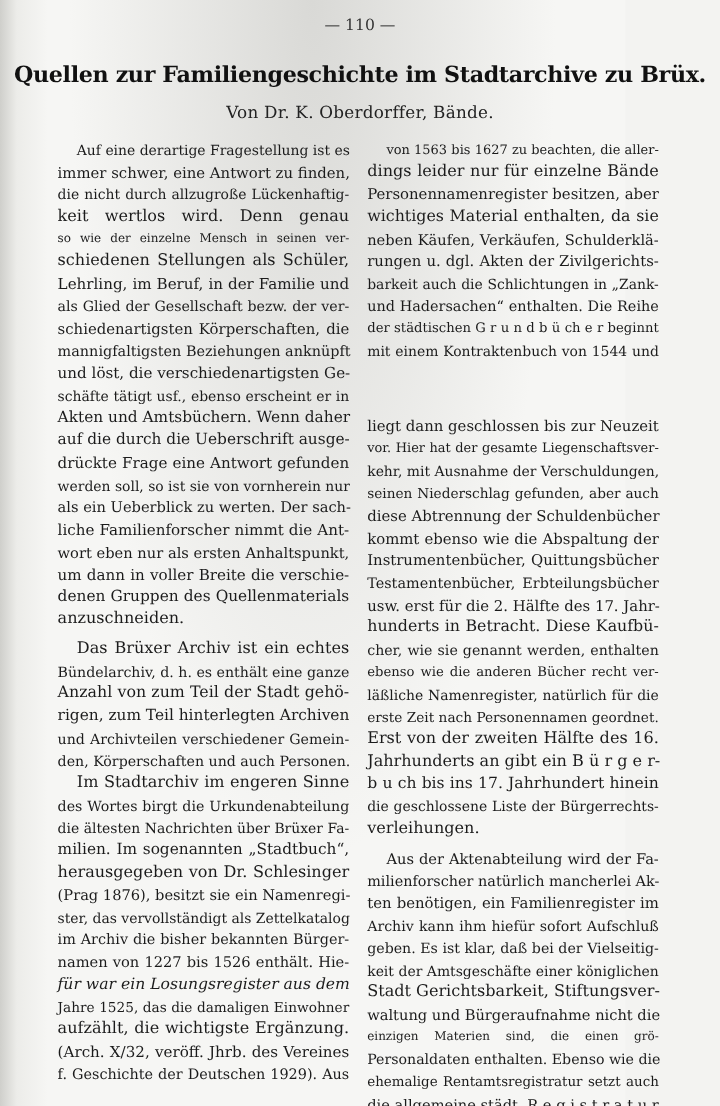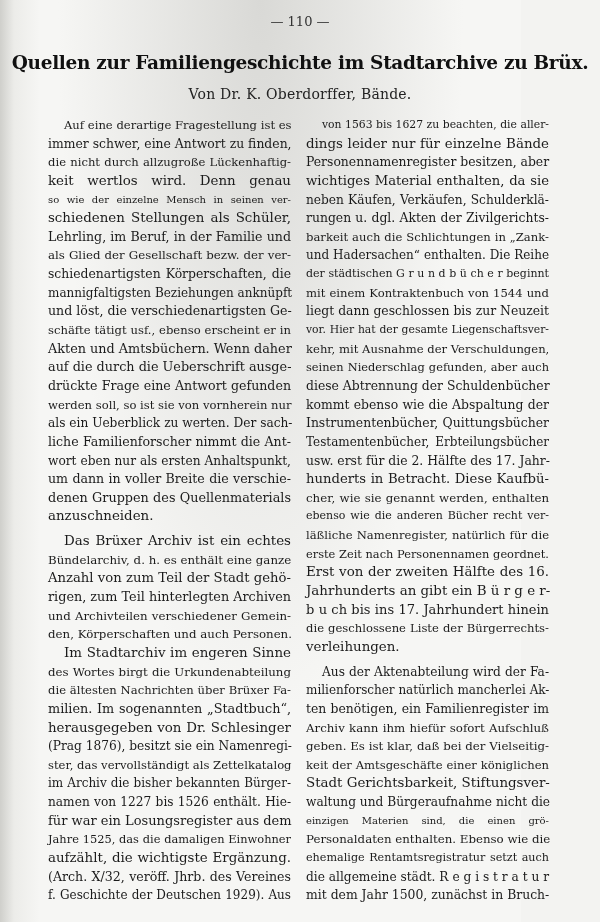--- a/index.html
+++ b/index.html
@@ -89,40 +89,40 @@
       <div>
         <span class="line indent" style="font-size: 13.4px;">Im Stadtarchiv im engeren Sinne</span>
         <span class="line" style="font-size: 11.8px;">des Wortes birgt die Urkundenabteilung</span>
         <span class="line" style="font-size: 11.6px;">die ältesten Nachrichten über Brüxer Fa-</span>
         <span class="line" style="font-size: 12.8px;">milien. Im sogenannten „Stadtbuch“,</span>
         <span class="line" style="font-size: 13.4px;">herausgegeben von Dr. Schlesinger</span>
         <span class="line" style="font-size: 12.2px;">(Prag 1876), besitzt sie ein Namenregi-</span>
         <span class="line" style="font-size: 11.6px;">ster, das vervollständigt als Zettelkatalog</span>
         <span class="line" style="font-size: 12px;">im Archiv die bisher bekannten Bürger-</span>
         <span class="line" style="font-size: 12.2px;">namen von 1227 bis 1526 enthält. Hie-</span>
-        <span class="line" style="font-size: 13px;">für war ein Losungsregister aus dem</span>
+        <span class="line" style="font-size: 13px; font-style: italic;">für war ein Losungsregister aus dem</span>
         <span class="line" style="font-size: 11.4px;">Jahre 1525, das die damaligen Einwohner</span>
         <span class="line" style="font-size: 13.4px;">aufzählt, die wichtigste Ergänzung.</span>
         <span class="line" style="font-size: 12.6px;">(Arch. X/32, veröff. Jhrb. des Vereines</span>
         <span class="line" style="font-size: 12px;">f. Geschichte der Deutschen 1929). Aus</span>
       </div>
     </div>
   <div class="col right" id="col-right">
       <div>
         <span class="line indent" style="font-size: 10.8px;">von 1563 bis 1627 zu beachten, die aller-</span>
         <span class="line" style="font-size: 13.4px;">dings leider nur für einzelne Bände</span>
         <span class="line" style="font-size: 12.4px;">Personennamenregister besitzen, aber</span>
         <span class="line" style="font-size: 13.2px;">wichtiges Material enthalten, da sie</span>
         <span class="line" style="font-size: 12.2px;">neben Käufen, Verkäufen, Schulderklä-</span>
         <span class="line" style="font-size: 12.4px;">rungen u. dgl. Akten der Zivilgerichts-</span>
         <span class="line" style="font-size: 11.6px;">barkeit auch die Schlichtungen in „Zank-</span>
         <span class="line" style="font-size: 12px;">und Hadersachen“ enthalten. Die Reihe</span>
         <span class="line" style="font-size: 11px;">der städtischen G r u n d b ü ch e r beginnt</span>
         <span class="line" style="font-size: 11.6px;">mit einem Kontraktenbuch von 1544 und</span>
-        <span class="line" style="font-size: 12.4px;">liegt dann geschlossen bis zur Neuzeit</span>
+        <span class="line" style="font-size: 12.4px; margin-top: 44px;">liegt dann geschlossen bis zur Neuzeit</span>
         <span class="line" style="font-size: 10.8px;">vor. Hier hat der gesamte Liegenschaftsver-</span>
         <span class="line" style="font-size: 11.6px;">kehr, mit Ausnahme der Verschuldungen,</span>
         <span class="line" style="font-size: 11.4px;">seinen Niederschlag gefunden, aber auch</span>
         <span class="line" style="font-size: 12.4px;">diese Abtrennung der Schuldenbücher</span>
         <span class="line" style="font-size: 12.4px;">kommt ebenso wie die Abspaltung der</span>
         <span class="line" style="font-size: 12.4px;">Instrumentenbücher, Quittungsbücher</span>
         <span class="line" style="font-size: 12px;">Testamentenbücher, Erbteilungsbücher</span>
         <span class="line" style="font-size: 12.4px;">usw. erst für die 2. Hälfte des 17. Jahr-</span>
         <span class="line" style="font-size: 13.2px;">hunderts in Betracht. Diese Kaufbü-</span>
         <span class="line" style="font-size: 11.8px;">cher, wie sie genannt werden, enthalten</span>

